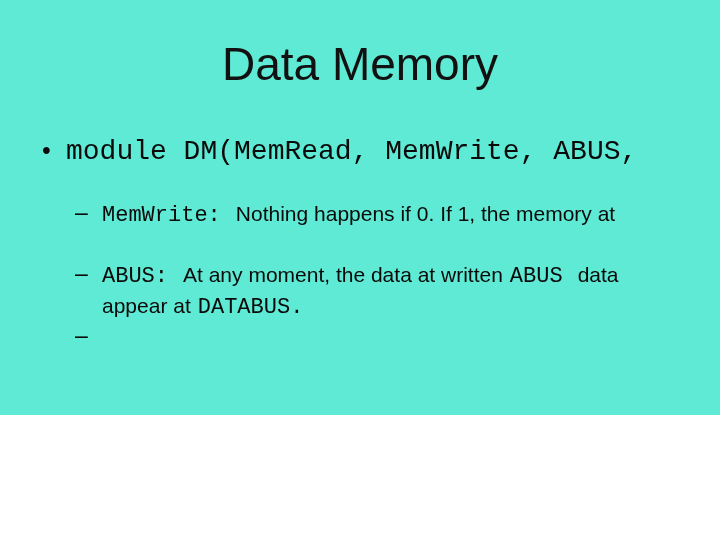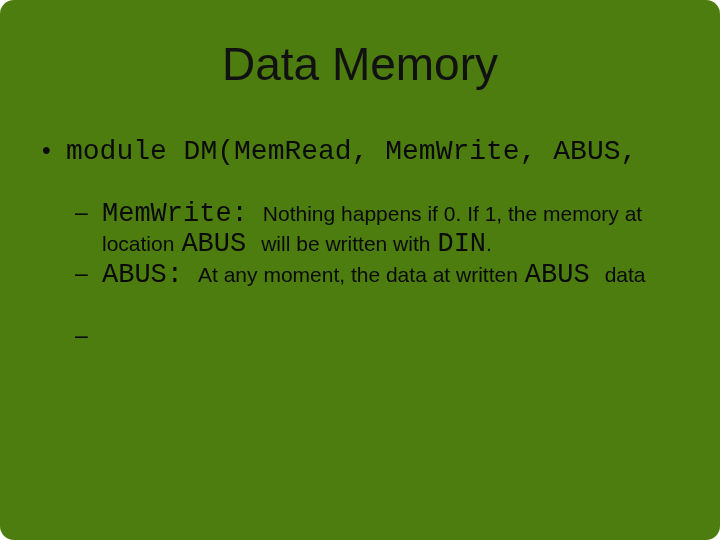--- a/index.html
+++ b/index.html
@@ -3,26 +3,25 @@
 <meta charset="utf-8">
 <style>
   html, body {
     margin: 0;
     padding: 0;
     background: #ffffff;
   }
   .slide {
     position: relative;
     width: 720px;
-    height: 540px;
-    background: #4d7c0f;
+    height: 415px;
+    background: #5eead4;
     overflow: hidden;
     font-family: "Liberation Sans", sans-serif;
     color: #0d0d0d;
-    border-radius: 14px;
   }
   .slide-title {
     position: absolute;
     top: 37px;
     left: 0;
     width: 720px;
     text-align: center;
     font-size: 46px;
     line-height: 55px;
     font-weight: 400;
@@ -65,21 +64,21 @@
     font-size: 23px;
     line-height: 29px;
   }
   .bullet-l2 .lines { margin-left: 27px; }
   .sub-memwrite { top: 199px; }
   .sub-abus     { top: 260px; }
   .sub-memread  { top: 322px; }
 
   .code {
     font-family: "Liberation Mono", "DejaVu Sans Mono", monospace;
-    font-size: 27px;
+    font-size: 22px;
     text-align: center;
   }
   .gap  { margin-left: 7px; }
   .gapw { margin-left: 15px; }
 </style>
 </head>
 <body>
 
 <div class="slide">
 
@@ -89,28 +88,28 @@
     <span class="marker">•</span>
     <div class="lines">
       <div>module DM(MemRead, MemWrite, ABUS,</div>
     </div>
   </div>
 
   <div class="bullet-l2 sub-memwrite">
     <span class="dash">–</span>
     <div class="lines">
       <div><span class="code">MemWrite:</span><span class="gapw">Nothing happens if 0. If 1, the memory at</span></div>
-      <div><span>location</span><span class="code gap">ABUS</span><span class="gapw">will be written with</span><span class="code gap">DIN</span><span>.</span></div>
     </div>
   </div>
 
   <div class="bullet-l2 sub-abus">
     <span class="dash">–</span>
     <div class="lines">
       <div><span class="code">ABUS:</span><span class="gapw">At any moment, the data at written</span><span class="code gap">ABUS</span><span class="gapw">data</span></div>
+      <div><span>appear at</span><span class="code gap">DATABUS.</span></div>
     </div>
   </div>
 
   <div class="bullet-l2 sub-memread">
     <span class="dash">–</span>
   </div>
 
 </div>
 
 </body></html>

